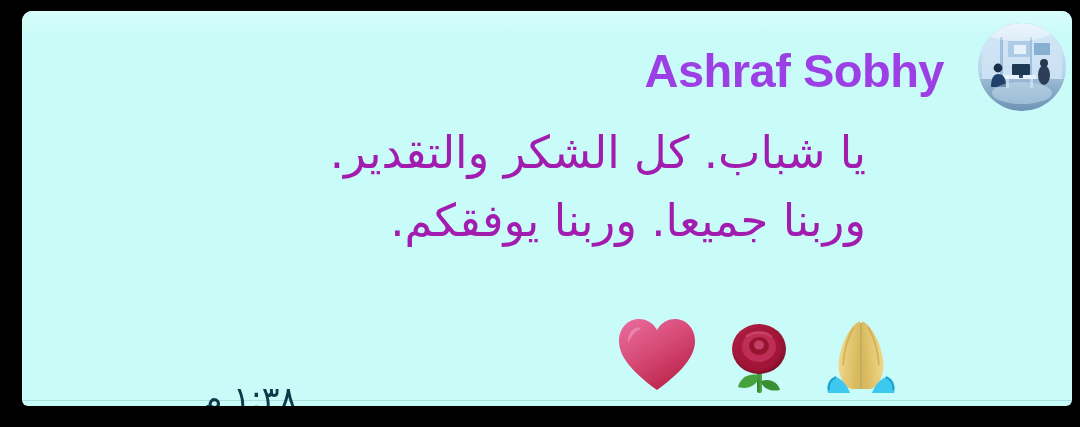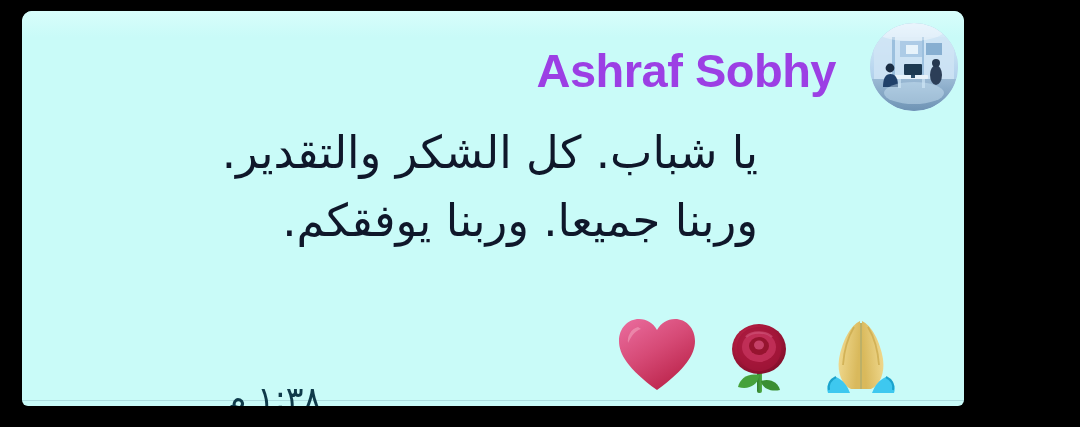--- a/index.html
+++ b/index.html
@@ -16,21 +16,21 @@
     background: #000000;
     overflow: hidden;
     font-family: "Liberation Sans", "DejaVu Sans", sans-serif;
   }
 
   
   .message-card {
     position: absolute;
     left: 22px;
     top: 11px;
-    width: 942px;
+    width: 1050px;
     height: 395px;
     background: #c9fbf8;
     border-radius: 10px 10px 6px 6px;
     overflow: hidden;
   }
 
   
   .card-top-sheen {
     position: absolute;
     left: 0;
@@ -68,21 +68,21 @@
   }
   .avatar svg { display: block; width: 88px; height: 88px; }
 
   
   .message-body {
     position: absolute;
     right: 206px;
     top: 108px;
     width: 660px;
     direction: rtl;
-    color: #0f172a;
+    color: #a21caf;
     font-family: "DejaVu Sans", "Liberation Sans", sans-serif;
     font-size: 45px;
     line-height: 1.52;
     font-weight: 400;
   }
   .message-line { display: block; white-space: nowrap; }
 
   
   .emoji-row {
     position: absolute;
@@ -91,21 +91,21 @@
     display: flex;
     align-items: flex-end;
     gap: 16px;
   }
   .emoji { width: 86px; height: 86px; display: block; }
   .emoji svg { display: block; }
 
   
   .timestamp {
     position: absolute;
-    left: 204px;
+    left: 180px;
     top: 368px;
     font-size: 33px;
     color: #0f3a4a;
     direction: rtl;
     font-family: "DejaVu Sans", "Liberation Sans", sans-serif;
     letter-spacing: 1px;
     white-space: nowrap;
   }
 
   

